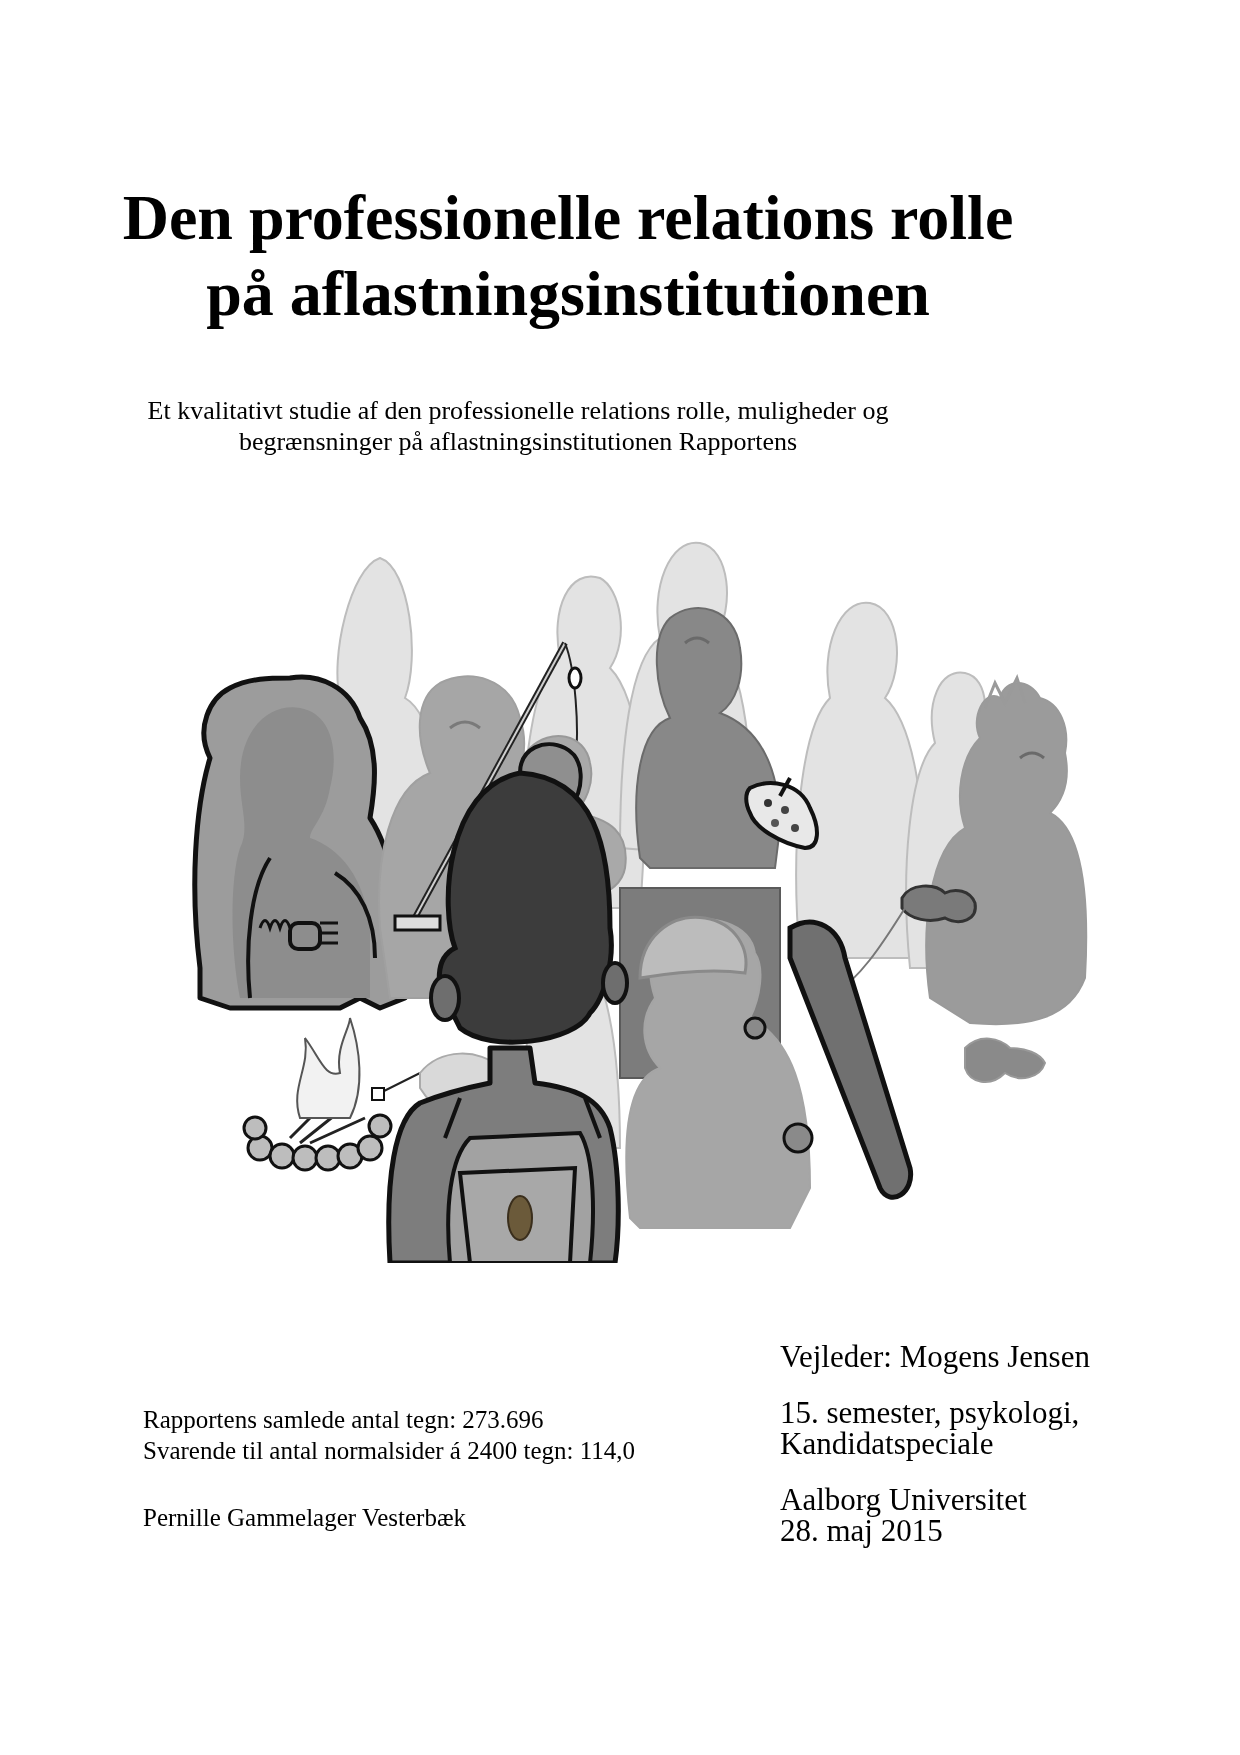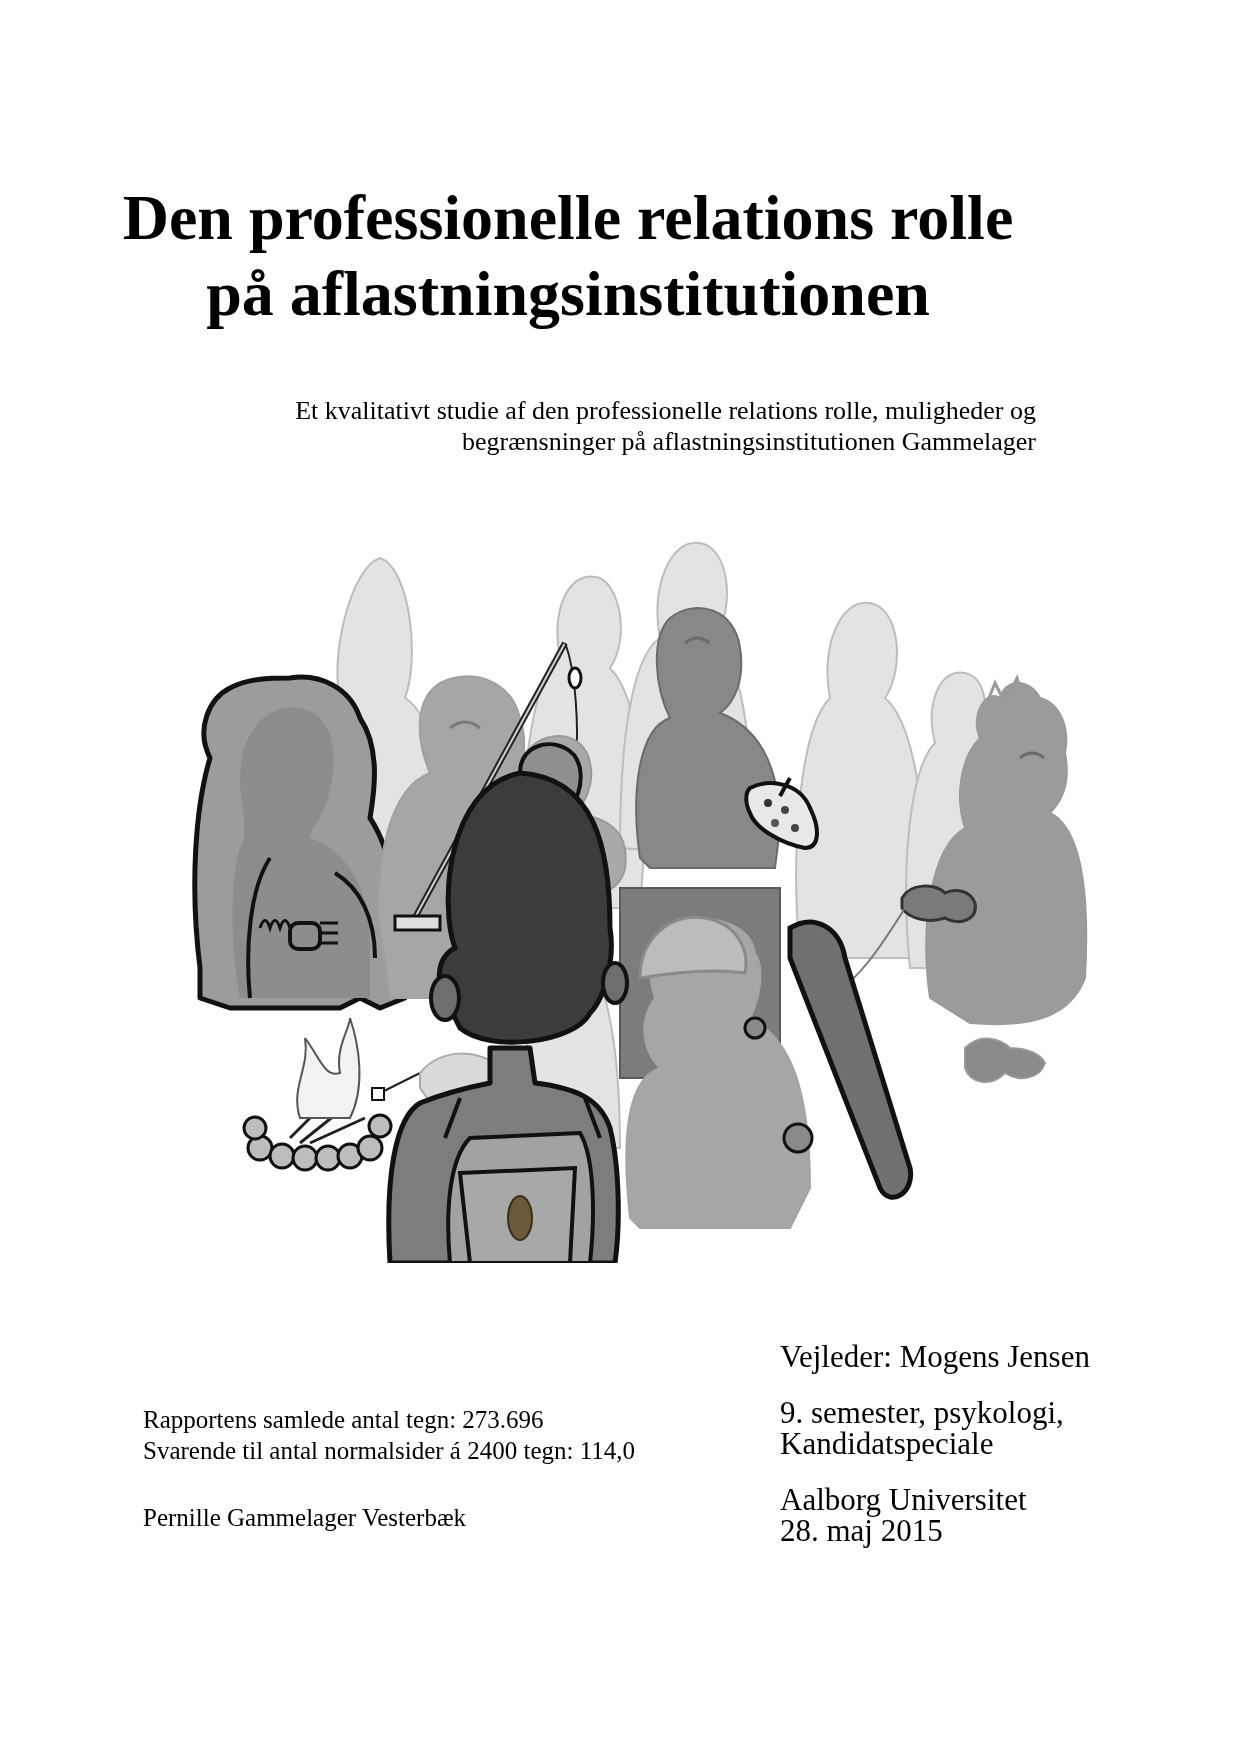--- a/index.html
+++ b/index.html
@@ -1,37 +1,37 @@
 <!DOCTYPE html>
 <html><head>
 <meta charset="utf-8">
 <style>
   html,body{margin:0;padding:0;background:#ffffff;}
   body{width:1240px;height:1755px;position:relative;overflow:hidden;font-family:"Liberation Serif","DejaVu Serif",serif;color:#000;}
   .title{position:absolute;left:0;width:1136px;text-align:center;font-weight:bold;font-size:64px;line-height:76px;top:180px;margin:0;letter-spacing:0px;}
-  .subtitle{position:absolute;left:0;width:1036px;text-align:right;font-size:26px;line-height:31px;top:395px;margin:0;}
+  .subtitle{position:absolute;left:0;width:1036px;text-align:center;font-size:26px;line-height:31px;top:395px;margin:0;}
   .illus{position:absolute;left:190px;top:528px;width:920px;height:735px;}
   .meta-left{position:absolute;left:143px;top:1404px;font-size:25px;line-height:31px;}
   .meta-right{position:absolute;left:780px;top:1341px;font-size:31px;line-height:31px;}
   .block{margin:0;}
   .gap-lg{height:36px;}
   .gap-md{height:25px;}
   .line{display:block;white-space:nowrap;}
 </style>
 </head>
 <body>
 
 <h1 class="title">
   <span class="line">Den professionelle relations rolle</span>
   <span class="line">på aflastningsinstitutionen</span>
 </h1>
 
 <p class="subtitle">
   <span class="line">Et kvalitativt studie af den professionelle relations rolle, muligheder og</span>
-  <span class="line">begrænsninger på aflastningsinstitutionen Gammelager</span>
+  <span class="line">begrænsninger på aflastningsinstitutionen Rapportens</span>
 </p>
 
 <div class="illus">
   <svg width="920" height="735" viewBox="0 0 920 735" xmlns="http://www.w3.org/2000/svg">
 
     <g fill="#e3e3e3" stroke="#bdbdbd" stroke-width="2">
       <path d="M120 420 C110 300 130 200 150 170 C140 130 160 40 190 30 C220 40 230 130 215 170 C250 190 260 300 250 420 Z"></path>
       <path d="M330 380 C330 260 340 150 370 130 C360 80 380 40 410 50 C430 60 440 110 420 140 C450 170 460 270 450 380 Z"></path>
       <path d="M430 320 C430 220 440 130 470 110 C460 60 480 10 510 15 C540 20 545 80 525 110 C555 140 565 230 560 330 Z"></path>
       <path d="M610 430 C600 320 610 200 640 170 C630 120 650 70 680 75 C710 80 715 140 695 170 C730 200 740 320 735 430 Z"></path>
@@ -136,18 +136,18 @@
     <span class="line">Pernille Gammelager Vesterbæk</span>
   </div>
   <div class="gap-md"></div>
   <div class="block">
   </div>
 </div>
 
 <div class="meta-right">
   <span class="line">Vejleder: Mogens Jensen</span>
   <div class="gap-md"></div>
-  <span class="line">9. semester, psykologi,</span>
+  <span class="line">15. semester, psykologi,</span>
   <span class="line">Kandidatspeciale</span>
   <div class="gap-md"></div>
   <span class="line">Aalborg Universitet</span>
   <span class="line">28. maj 2015</span>
 </div>
 
 </body></html>

